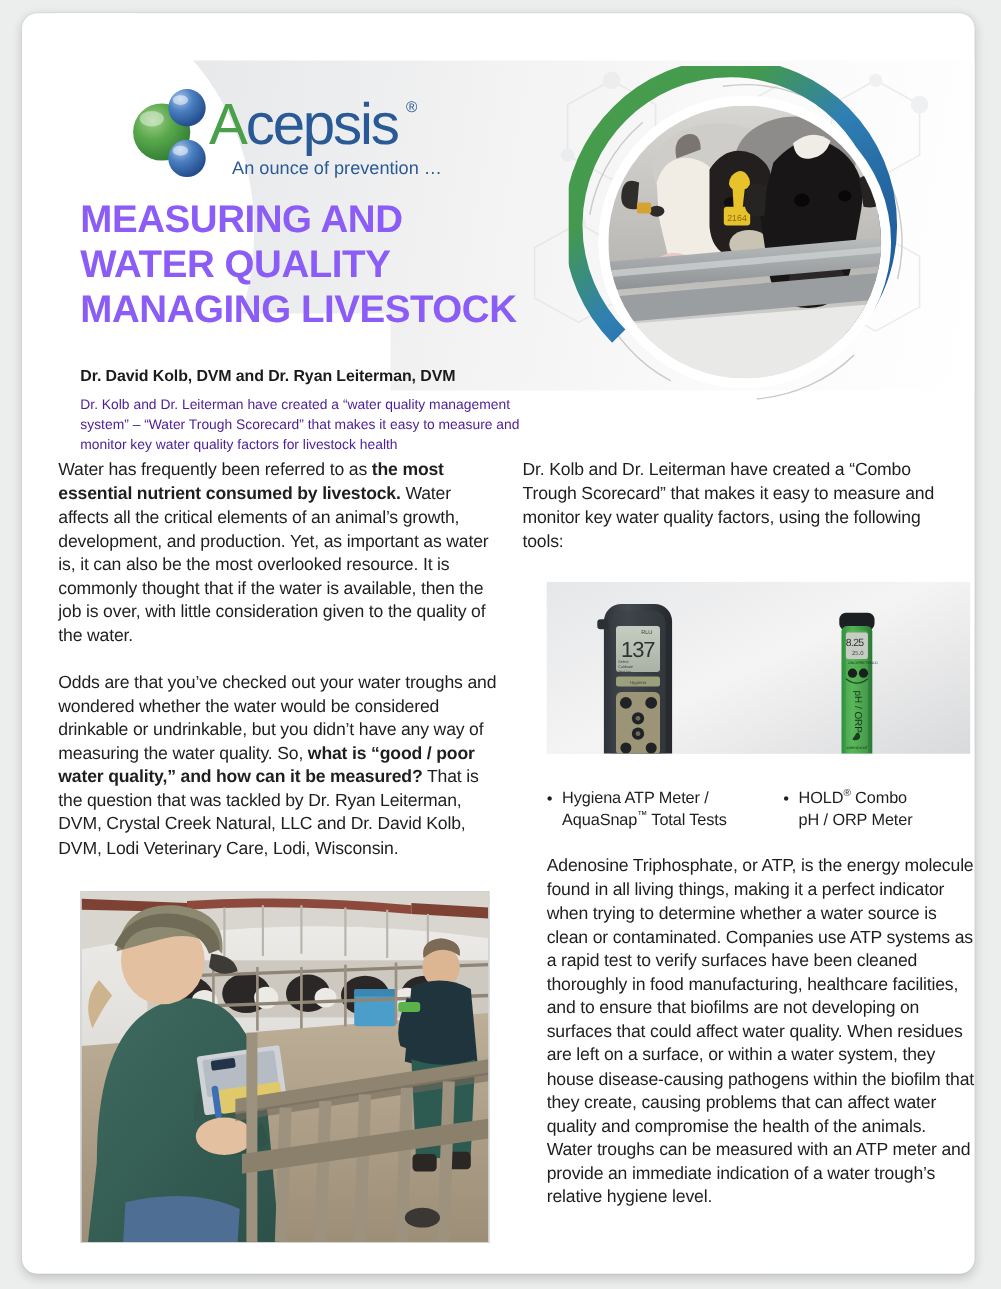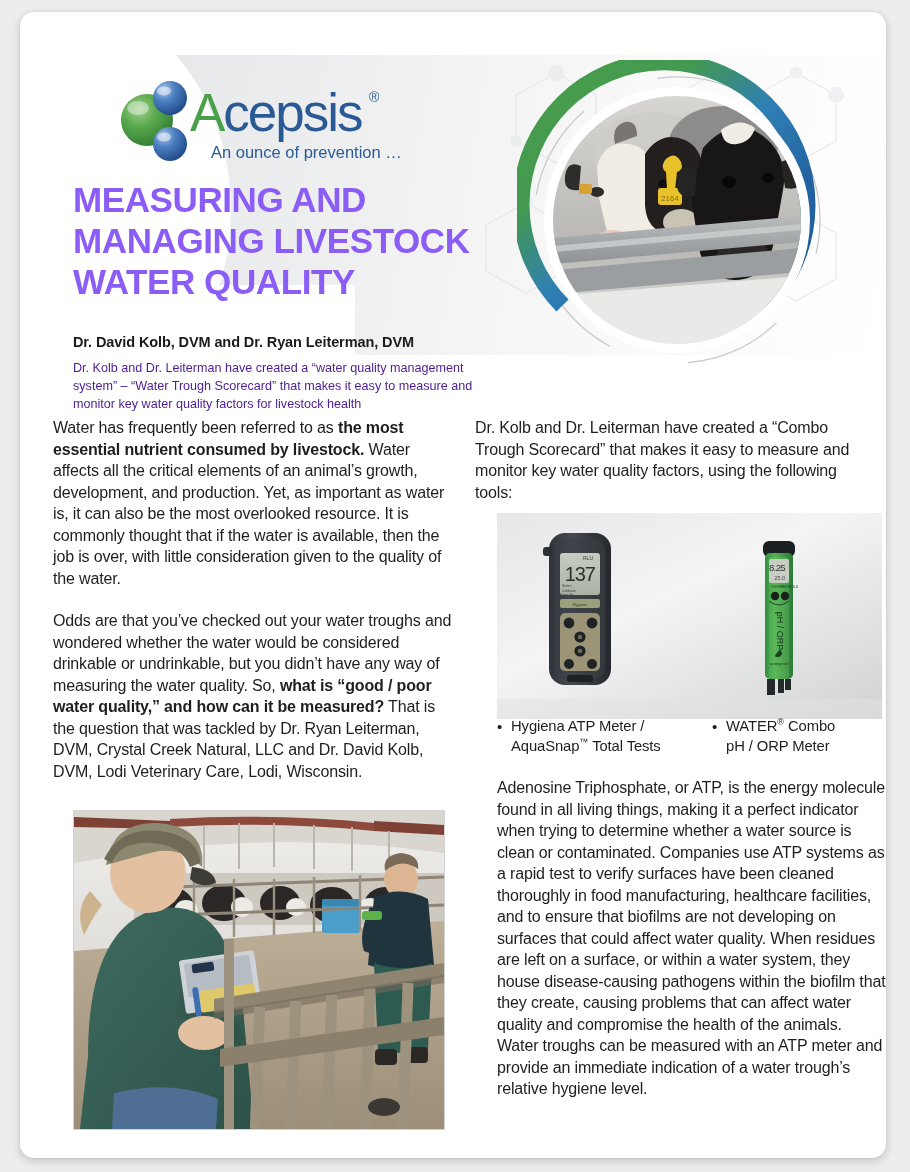--- a/index.html
+++ b/index.html
@@ -145,22 +145,22 @@
   .photo-farm {
     position: absolute;
     left: 20px; top: 393px;
     width: 372px; height: 320px;
     border: 1px solid #d3d3d3;
     overflow: hidden;
     background: #cfd3d6;
   }
   .photo-meters {
     position: absolute;
-    left: 22px; top: 96px;
-    width: 385px; height: 206px;
+    left: 22px; top: 112px;
+    width: 385px; height: 156px;
     overflow: hidden;
     background: linear-gradient(165deg,#e8e9ea 0%, #f2f2f3 40%, #d8d9da 100%);
   }
 
   
   .tool-list {
     position: absolute;
     left: 22px; top: 300px;
     width: 390px;
     display: flex;
@@ -325,22 +325,22 @@
         </text>
         <text x="253" y="24" font-family="'Liberation Sans',sans-serif" font-size="14" fill="#2a5a96">®</text>
         <text x="95" y="80" font-family="'Liberation Sans',sans-serif" font-size="16.5" fill="#2a5a96">
           An ounce of prevention …
         </text>
       </svg>
     </div>
 
     <div class="doc-title">
       <div>MEASURING AND</div>
+      <div>WATER QUALITY</div>
       <div>MANAGING LIVESTOCK</div>
-      <div>WATER QUALITY</div>
     </div>
 
     <div class="byline">Dr. David Kolb, DVM and Dr. Ryan Leiterman, DVM</div>
     <div class="subtitle">Dr. Kolb and Dr. Leiterman have created a “water quality management system” – “Water Trough Scorecard” that makes it easy to measure and monitor key water quality factors for livestock health</div>
   </div>
 
   <div class="col-left">
     <p class="body"><span>Water has frequently been referred to as </span><b>the most essential nutrient consumed by livestock.</b><span> Water affects all the critical elements of an animal’s growth, development, and production. Yet, as important as water is, it can also be the most overlooked resource. It is commonly thought that if the water is available, then the job is over, with little consideration given to the quality of the water.</span></p>
 
     <p class="body"><span>Odds are that you’ve checked out your water troughs and wondered whether the water would be considered drinkable or undrinkable, but you didn’t have any way of measuring the water quality. So, </span><b>what is “good / poor water quality,” and how can it be measured?</b><span> That is the question that was tackled by Dr. Ryan Leiterman, DVM, Crystal Creek Natural, LLC and Dr. David Kolb, DVM, Lodi Veterinary Care, Lodi, Wisconsin.</span></p>
@@ -544,21 +544,21 @@
       </svg>
     </div>
 
     <div class="tool-list">
       <div class="tool-item">
         <span class="bullet">•</span>
         <span class="tool-txt"><span>Hygiena ATP Meter /</span><br><span>AquaSnap</span><sup class="mk">™</sup><span> Total Tests</span></span>
       </div>
       <div class="tool-item">
         <span class="bullet">•</span>
-        <span class="tool-txt"><span>WATER</span><sup class="mk">®</sup><span> Combo</span><br><span>pH / ORP Meter</span></span>
+        <span class="tool-txt"><span>HOLD</span><sup class="mk">®</sup><span> Combo</span><br><span>pH / ORP Meter</span></span>
       </div>
     </div>
 
     <div class="atp-block">
       <p class="body">Adenosine Triphosphate, or ATP, is the energy molecule found in all living things, making it a perfect indicator when trying to determine whether a water source is clean or contaminated. Companies use ATP systems as a rapid test to verify surfaces have been cleaned thoroughly in food manufacturing, healthcare facilities, and to ensure that biofilms are not developing on surfaces that could affect water quality. When residues are left on a surface, or within a water system, they house disease-causing pathogens within the biofilm that they create, causing problems that can affect water quality and compromise the health of the animals. Water troughs can be measured with an ATP meter and provide an immediate indication of a water trough’s relative hygiene level.</p>
     </div>
   </div>
 
 </div>
 

